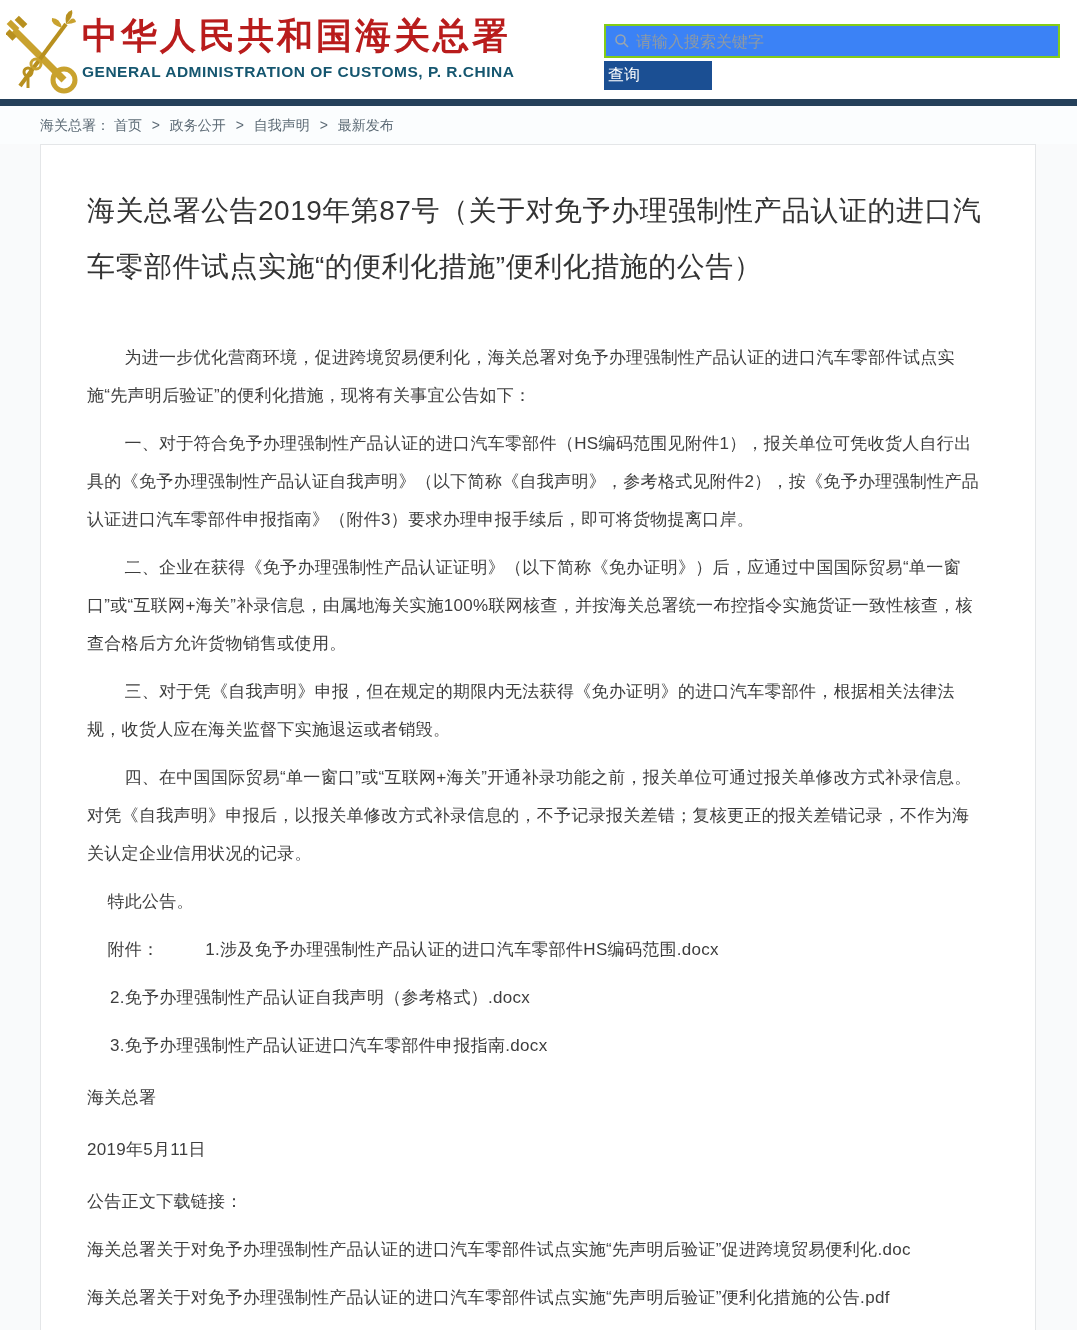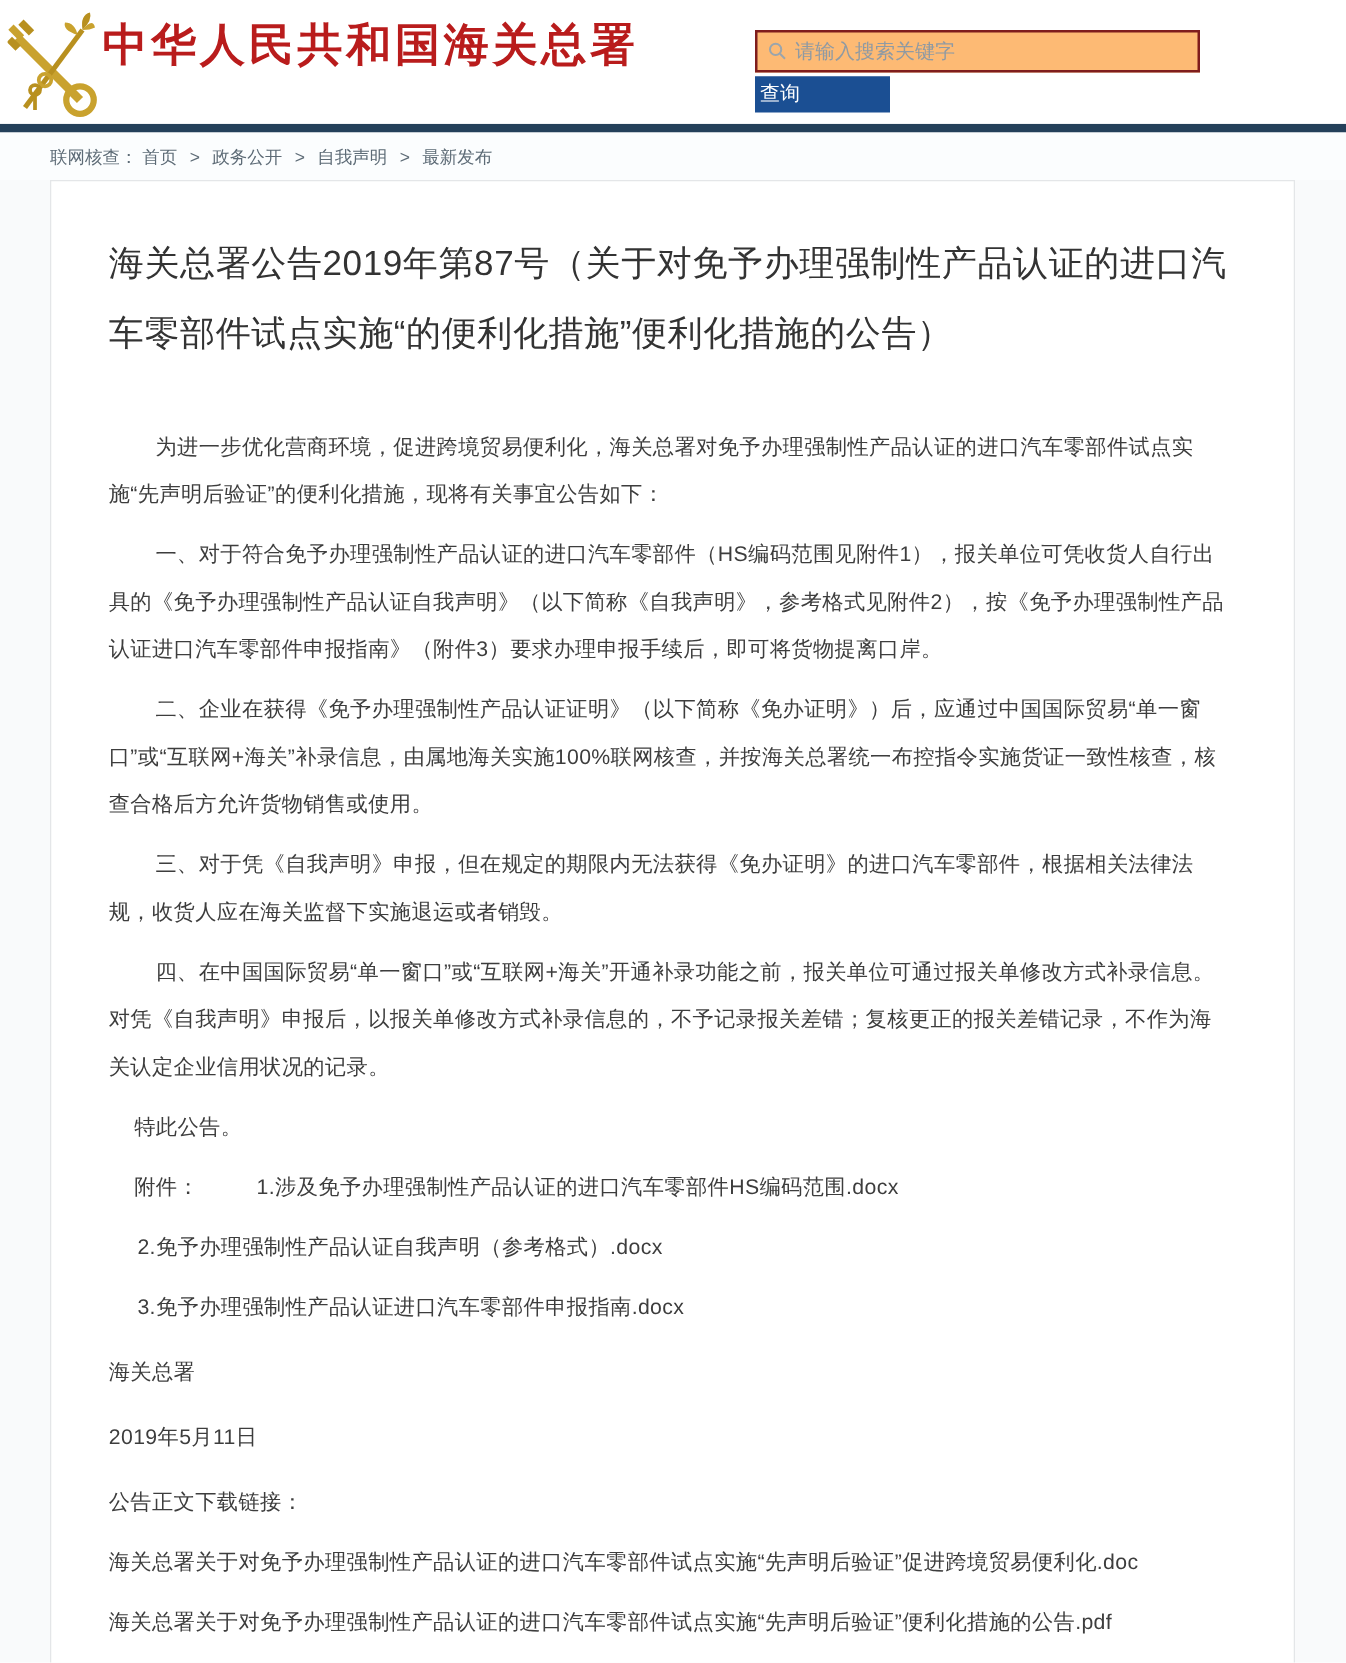--- a/index.html
+++ b/index.html
@@ -14,22 +14,22 @@
   .logo{position:absolute;left:6px;top:6px;width:72px;height:88px;}
   .site-titles{position:absolute;left:82px;top:14px;}
   .site-name-zh{
     font-size:36px;font-weight:700;color:#b91c1c;letter-spacing:3px;line-height:44px;
   }
   .site-name-en{
     font-size:15.5px;font-weight:700;color:#15566f;letter-spacing:.5px;line-height:24px;margin-top:2px;
   }
   .search-area{position:absolute;left:604px;top:24px;width:390px;}
   .search-box{
-    position:relative;width:356px;height:34px;background:#fdba74;
-    border:2px solid #7f1d1d;box-sizing:border-box;
+    position:relative;width:456px;height:34px;background:#3b82f6;
+    border:2px solid #84cc16;box-sizing:border-box;
   }
   .search-box svg{position:absolute;left:8px;top:7px;}
   .search-input{
     position:absolute;left:28px;top:0;width:348px;height:30px;border:none;outline:none;
     font-size:16px;color:#333;background:transparent;
     font-family:"Liberation Sans","DejaVu Sans",sans-serif;
   }
   .search-input::placeholder{color:#8f9aa3;}
   .search-btn{
     display:block;margin-top:3px;width:108px;height:29px;border:none;cursor:pointer;
@@ -85,37 +85,38 @@
       <path d="M60 18 q-2 -12 6 -14 q2 6 -6 14" fill="#b8901f"></path>
       <path d="M56 22 q-12 -4 -10 -10 q8 0 10 10" fill="#c9a22e"></path>
 
       <circle cx="30" cy="58" r="5" fill="none" stroke="#c9a22e" stroke-width="3"></circle>
       <circle cx="22" cy="66" r="4" fill="none" stroke="#b8901f" stroke-width="3"></circle>
       <line x1="22" y1="70" x2="22" y2="82" stroke="#b8901f" stroke-width="3"></line>
     </svg>
   </div>
   <div class="site-titles">
     <div class="site-name-zh">中华人民共和国海关总署</div>
+    <div class="site-name-en">GENERAL ADMINISTRATION OF CUSTOMS, P. R.CHINA</div>
   </div>
   <div class="search-area">
     <div class="search-box">
       <svg width="16" height="16" viewBox="0 0 16 16">
         <circle cx="6.5" cy="6.5" r="4.5" fill="none" stroke="#9aa5ad" stroke-width="1.6"></circle>
         <line x1="10" y1="10" x2="14" y2="14" stroke="#9aa5ad" stroke-width="1.6"></line>
       </svg>
       <input class="search-input" type="text" placeholder="请输入搜索关键字" style="">
     </div>
     <button class="search-btn">查询</button>
   </div>
 </div>
 
 <div class="top-bar"></div>
 
 <div class="breadcrumb">
-  <span>联网核查：</span>
+  <span>海关总署：</span>
   <a>首页</a>
   <span class="sep">&gt;</span>
   <a>政务公开</a>
   <span class="sep">&gt;</span>
   <a>自我声明</a>
   <span class="sep">&gt;</span>
   <a>最新发布</a>
 </div>
 
 <div class="content-card">

